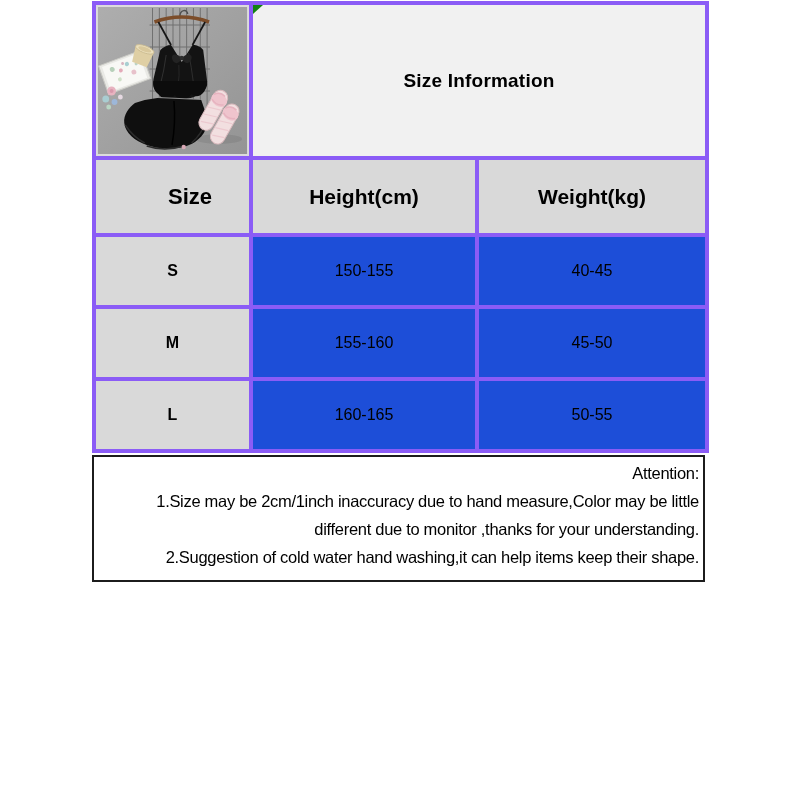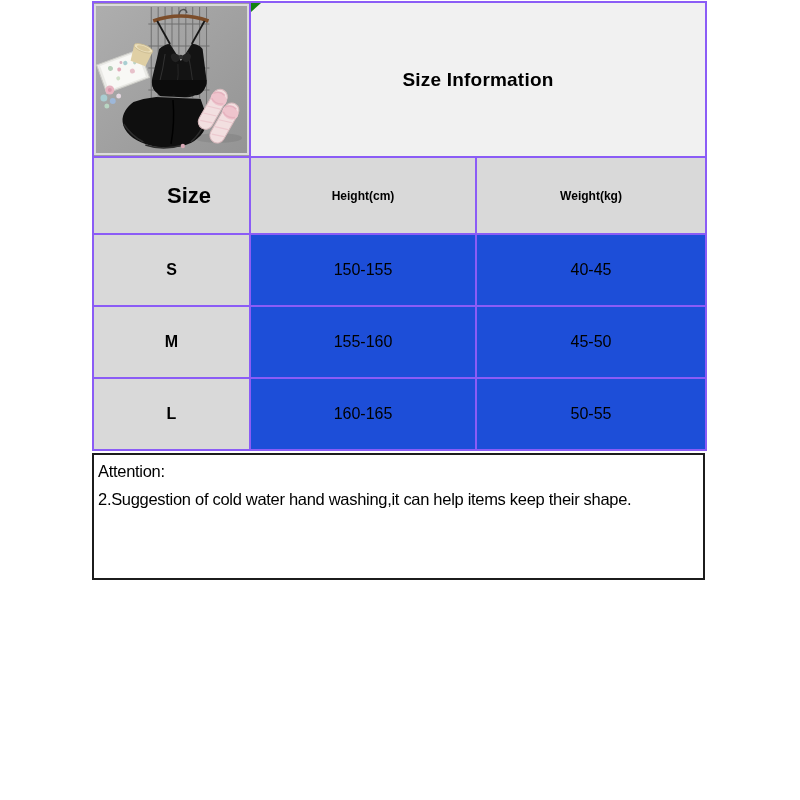--- a/index.html
+++ b/index.html
@@ -14,21 +14,21 @@
     position: absolute;
     left: 92px; top: 1px;
     width: 616px;
   }
   table.size-table {
     border-collapse: collapse;
     width: 613px;
     table-layout: fixed;
   }
   .size-table td, .size-table th {
-    border: 2px solid #8b5cf6;
+    border: 4px solid #8b5cf6;
     text-align: center;
     vertical-align: middle;
     padding: 0;
     overflow: hidden;
   }
   tr.photo-row { height: 155px; }
   td.photo-cell { background: #a0a0a0; }
   td.photo-cell svg { display: block; width: 100%; height: 151px; }
   td.title-cell {
     background: #f1f1f1;
@@ -37,36 +37,37 @@
     position: relative;
     letter-spacing: 0.2px;
   }
   .green-tri {
     position: absolute; left: 0; top: 0;
     width: 0; height: 0;
     border-top: 9px solid #128212;
     border-right: 10px solid transparent;
   }
   tr.header-row { height: 77px; }
-  .header-row th { background: #d9d9d9; font-size: 12px; }
+  .header-row th { background: #d9d9d9; font-size: 21px; }
   .header-row th.size-head { font-size: 22px; padding-left: 35px; }
   tr.data-row { height: 72px; }
   .data-row td { background: #1d4ed8; font-size: 16px; font-weight: normal; }
   .data-row td.size-col { background: #d9d9d9; font-weight: bold; }
   .attention-box {
     width: 613px;
     height: 127px;
     margin-top: 2px;
     border: 2px solid #1c1c1c;
     padding: 2px 4px;
     background: #ffffff;
     font-size: 16.5px;
     line-height: 28px;
     letter-spacing: -0.3px;
     overflow: hidden;
+    text-align: right;
   }
   .attention-box div { white-space: nowrap; }
 </style>
 </head>
 <body>
 
 <div class="sheet">
   <table class="size-table">
     <colgroup>
       <col style="width:157px">
@@ -208,15 +209,17 @@
     <tr class="data-row">
       <td class="size-col">L</td>
       <td>160-165</td>
       <td>50-55</td>
     </tr>
   </tbody>
     </table>
 
   <div class="attention-box">
     <div>Attention:</div>
+    <div>1.Size may be 2cm/1inch inaccuracy due to hand measure,Color may be little</div>
+    <div>different due to monitor ,thanks for your understanding.</div>
     <div>2.Suggestion of cold water hand washing,it can help items keep their shape.</div>
   </div>
 </div>
 
 </body></html>

